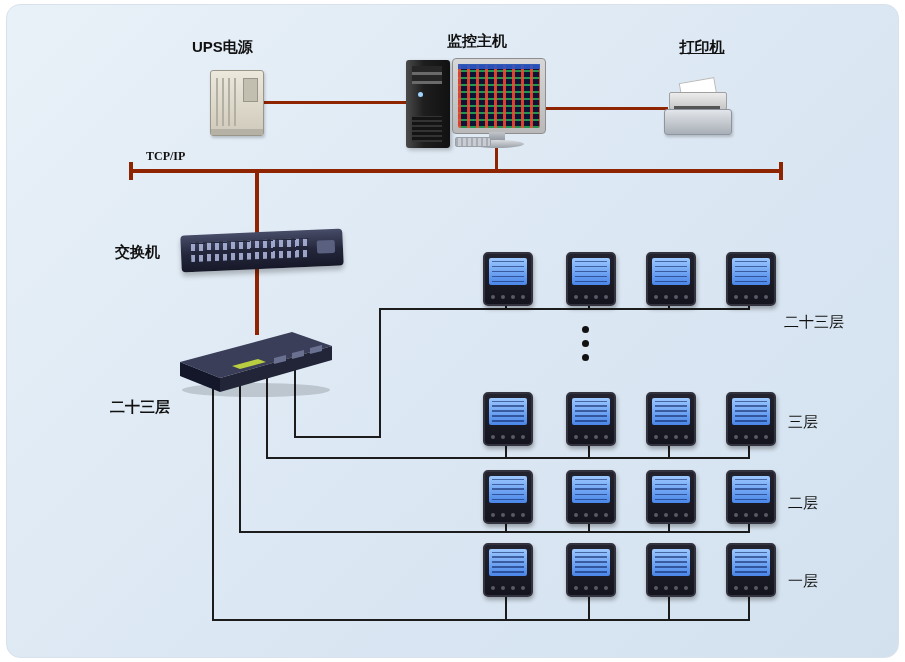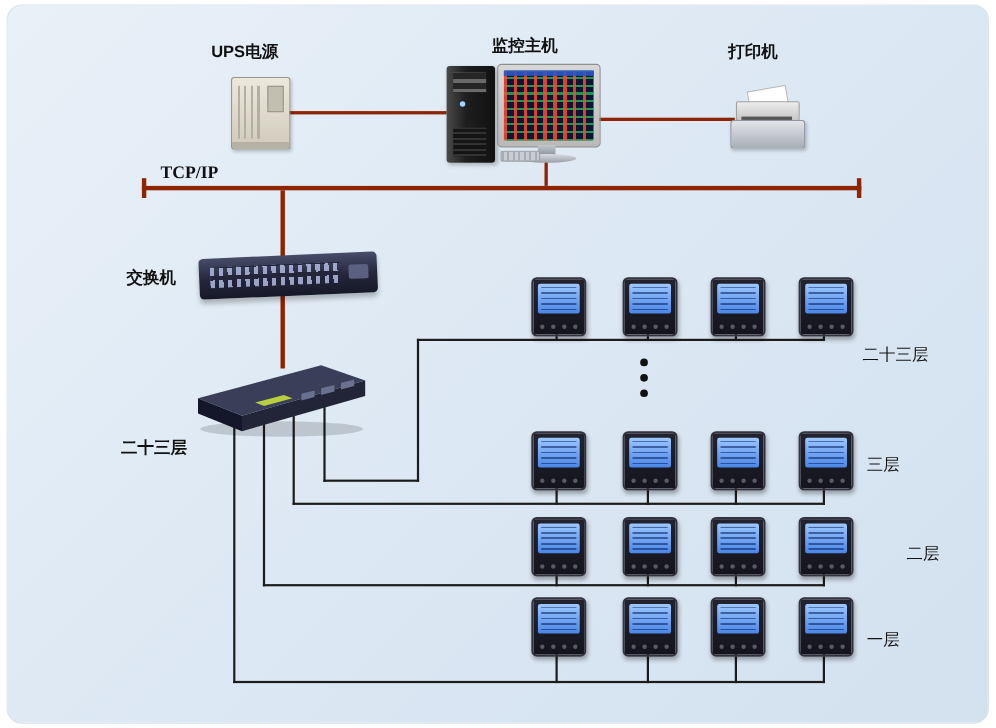--- a/index.html
+++ b/index.html
@@ -7,21 +7,21 @@
          font-family:"Liberation Sans","DejaVu Sans",sans-serif;}
   .panel{position:absolute;left:6px;top:4px;width:891px;height:652px;border-radius:14px;
          background:linear-gradient(135deg,#e9f1f8 0%,#dbe7f3 55%,#d3e1ef 100%);
          border:1px solid #d9e2ec;}
   
   .rline{position:absolute;background:#8e2400;z-index:1;}
   .kline{position:absolute;background:#1c1c1c;z-index:1;}
   
   .lbl{position:absolute;z-index:5;color:#111;font-size:15px;font-weight:700;white-space:nowrap;}
   .lbl.floor{font-weight:400;}
-  .lbl.tcp{font-family:"Liberation Serif","DejaVu Serif",serif;font-size:16px;}
+  .lbl.tcp{font-family:"Liberation Serif","DejaVu Serif",serif;font-size:12px;}
   
   .dev{position:absolute;z-index:3;}
   
   .ups{left:210px;top:70px;width:52px;height:64px;background:linear-gradient(180deg,#ece8dc,#cfcabb);
        border:1px solid #9a968a;border-radius:3px;box-shadow:1px 2px 3px rgba(0,0,0,.2);}
   .ups .vents{position:absolute;left:5px;top:7px;width:24px;height:48px;
        background:repeating-linear-gradient(90deg,#b3af a2 0,#b3afa2 2px,transparent 2px,transparent 6px);
        background:repeating-linear-gradient(90deg,#b3afa2 0 2px,transparent 2px 6px);}
   .ups .panel2{position:absolute;right:5px;top:7px;width:13px;height:22px;background:#c2beb0;
        border:1px solid #9a968a;}
@@ -80,28 +80,28 @@
   .dot{position:absolute;z-index:2;width:7px;height:7px;border-radius:50%;background:#111;}
 </style>
 </head>
 <body>
 
 <div class="stage">
   <div class="panel"></div>
 
   <div class="lbl" style="left:192px;top:38px;width:90px;text-align:left;">UPS电源</div>
   <div class="lbl" style="left:432px;top:32px;width:90px;text-align:center;">监控主机</div>
-  <div class="lbl" style="left:662px;top:38px;width:80px;">打印机</div>
+  <div class="lbl" style="left:662px;top:38px;width:80px;text-align:center;text-decoration:underline;">打印机</div>
   <div class="lbl tcp" style="left:146px;top:149px;">TCP/IP</div>
   <div class="lbl" style="left:115px;top:243px;">交换机</div>
   <div class="lbl" style="left:110px;top:398px;">二十三层</div>
 
   <div class="lbl floor" style="left:784px;top:281px;margin-top:32px;">二十三层</div>
   <div class="lbl floor" style="left:788px;top:413px;">三层</div>
-  <div class="lbl floor" style="left:824px;top:494px;text-align:center;">二层</div>
+  <div class="lbl floor" style="left:788px;top:494px;text-align:center;">二层</div>
   <div class="lbl floor" style="left:788px;top:572px;">一层</div>
 
   <div class="rline" style="left:129px;top:169px;width:654px;height:4px;"></div>
   <div class="rline" style="left:129px;top:162px;width:4px;height:18px;"></div>
   <div class="rline" style="left:779px;top:162px;width:4px;height:18px;"></div>
   <div class="rline" style="left:262px;top:101px;width:144px;height:3px;"></div>
   <div class="rline" style="left:544px;top:107px;width:124px;height:3px;"></div>
   <div class="rline" style="left:495px;top:145px;width:3px;height:24px;"></div>
   <div class="rline" style="left:255px;top:173px;width:4px;height:62px;"></div>
   <div class="rline" style="left:255px;top:267px;width:4px;height:68px;"></div>

